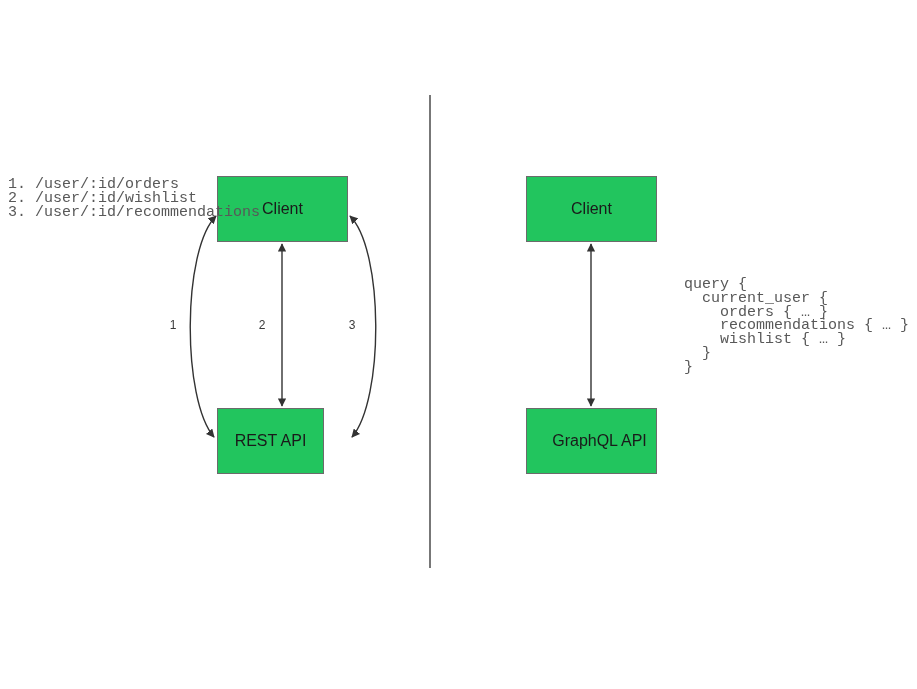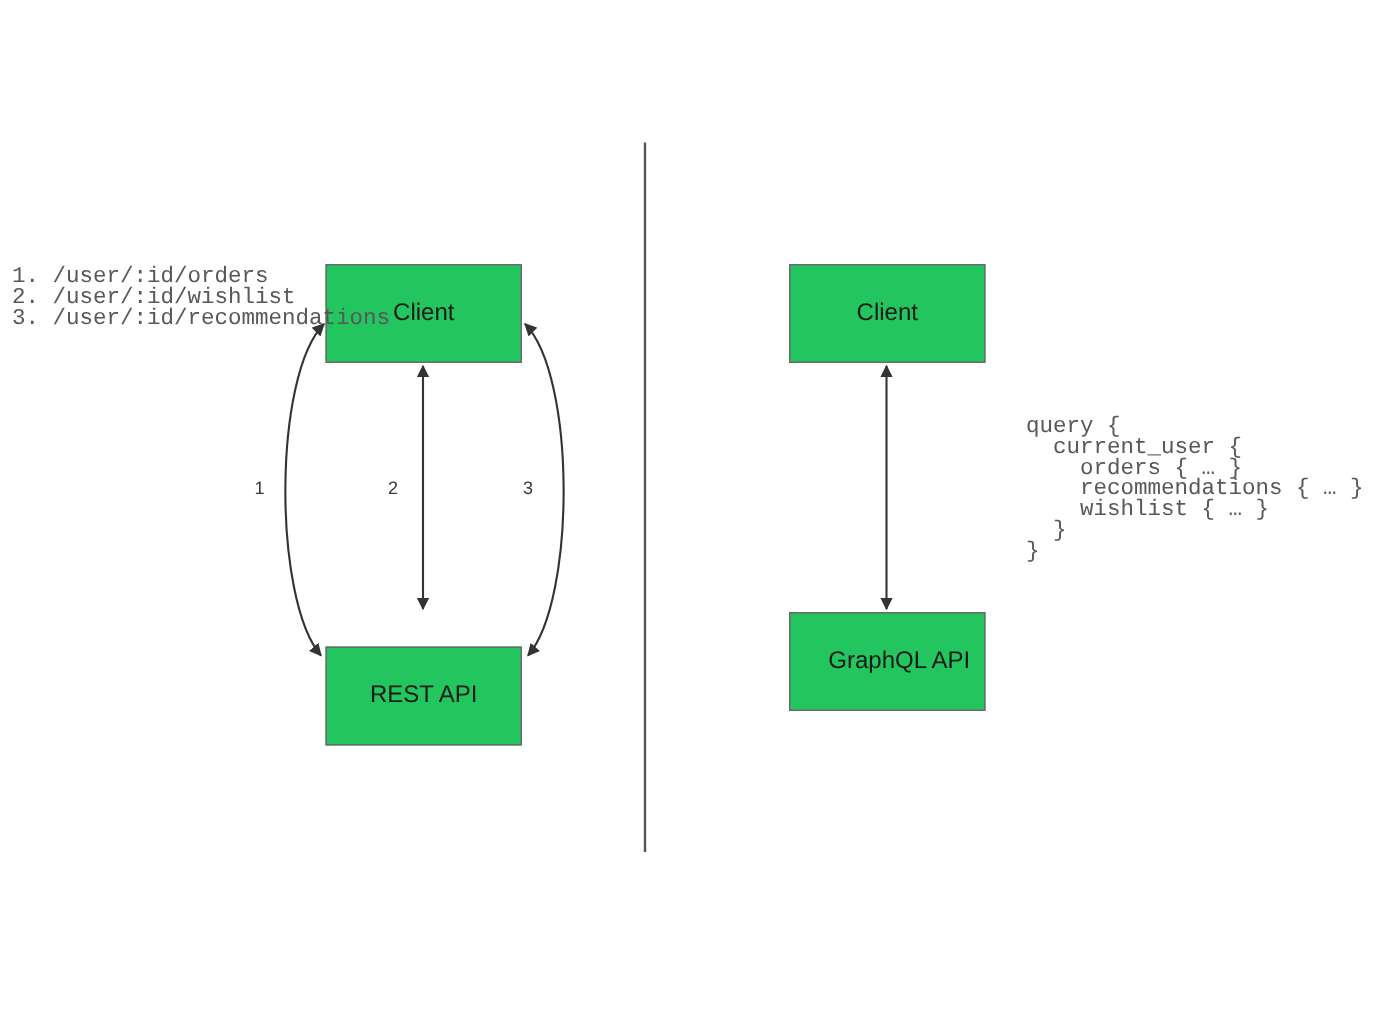--- a/index.html
+++ b/index.html
@@ -51,21 +51,21 @@
     box-sizing: border-box;
     background: #22c55e;
     border: 1.4px solid #6b6b6b;
     display: flex;
     align-items: center;
     justify-content: center;
     font-size: 16px;
     color: #1a1a1a;
   }
   .node-client-rest  { left: 217px; top: 176px; width: 131px; height: 66px; }
-  .node-rest-api     { left: 217px; top: 408px; width: 131px; height: 66px; margin-top: 23px; }
+  .node-rest-api     { left: 217px; top: 408px; width: 107px; height: 66px; }
   .node-client-gql   { left: 526px; top: 176px; width: 131px; height: 66px; }
   .node-graphql-api  { left: 526px; top: 408px; width: 131px; height: 66px; padding-left: 16px; }
 
   
   .edge-label {
     position: absolute;
     font-size: 12px;
     color: #3a3a3a;
     text-align: center;
     width: 16px;

